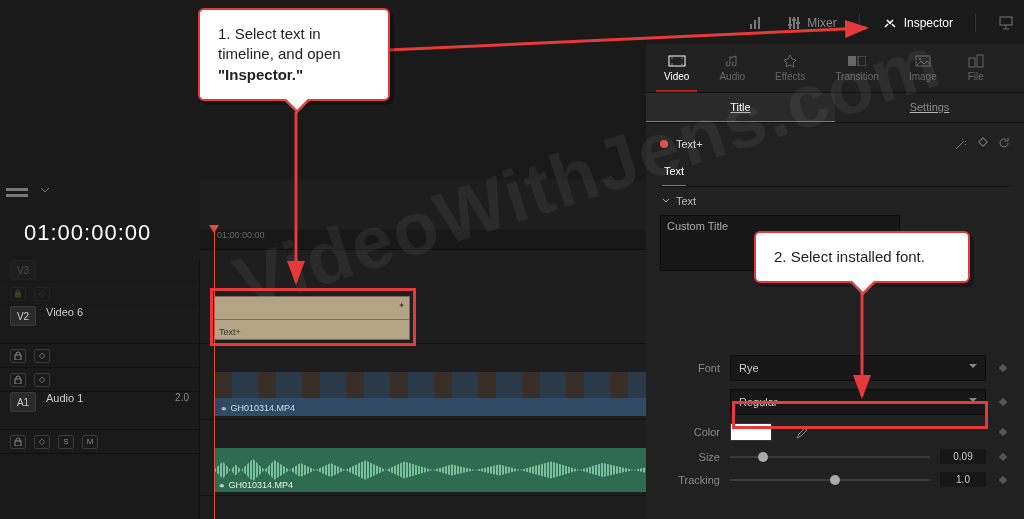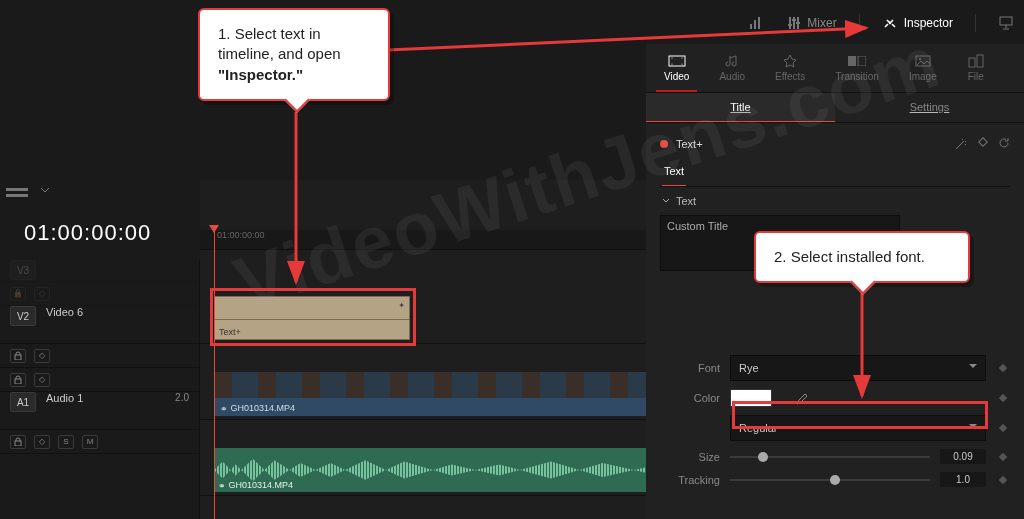--- a/index.html
+++ b/index.html
@@ -258,42 +258,42 @@
       <div class="prop-row">
         <div class="prop-label">Font</div>
         <div class="prop-select">
             <span>Rye</span>
           </div>
         <div class="kf-cell">
             <div class="kf-dot"></div>
           </div>
       </div>
       <div class="prop-row">
+        <div class="prop-label"></div>
+        <div class="prop-select">
+            <span>Regular</span>
+          </div>
+        <div class="kf-cell">
+            <div class="kf-dot"></div>
+          </div>
+      </div>
+      <div class="prop-row">
         <div class="prop-label">Color</div>
         <div class="swatch"></div>
         <span style="margin-left:12px;">
             <svg width="14" height="14">
               <path d="M11 3 l-6 6 -2 4 4 -2 6 -6z" stroke="#888" fill="none"></path>
             </svg>
           </span>
         <div style="flex:1"></div>
         <div class="kf-cell">
             <div class="kf-dot"></div>
           </div>
       </div>
       <div class="prop-row">
-        <div class="prop-label"></div>
-        <div class="prop-select">
-            <span>Regular</span>
-          </div>
-        <div class="kf-cell">
-            <div class="kf-dot"></div>
-          </div>
-      </div>
-      <div class="prop-row">
         <div class="prop-label">Size</div>
         <div class="slider-track">
             <div class="slider-thumb" style="left:14%"></div>
           </div>
         <div class="slider-val">0.09</div>
         <div class="kf-cell">
             <div class="kf-dot"></div>
           </div>
       </div>
       <div class="prop-row">

